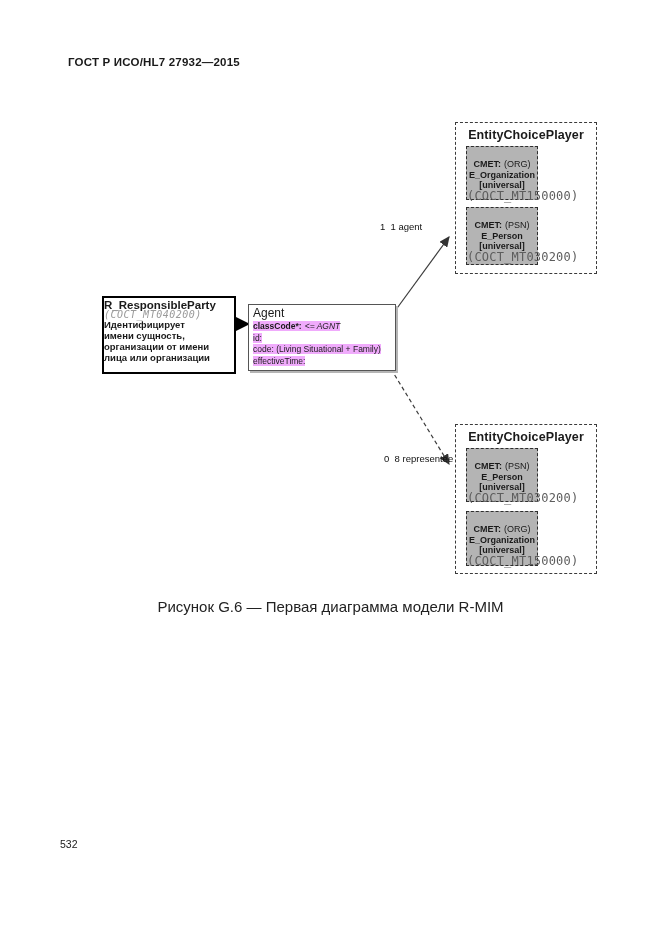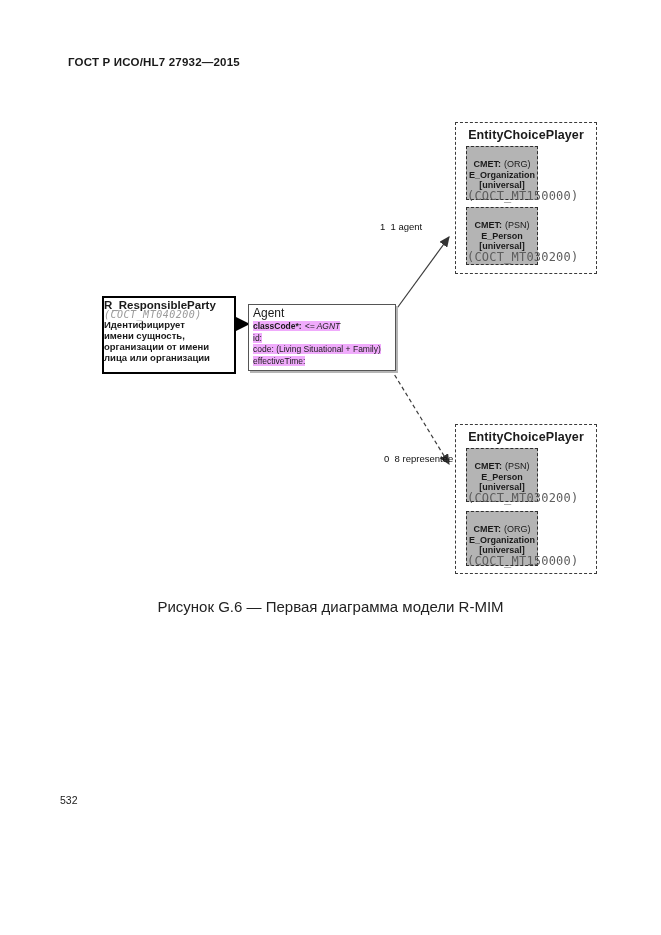--- a/index.html
+++ b/index.html
@@ -2,21 +2,21 @@
 <html><head>
 <meta charset="utf-8">
 <style>
   html,body{margin:0;padding:0;background:#888;}
   .page{
     position:relative;width:661px;height:935px;background:#ffffff;
     font-family:"Liberation Sans","DejaVu Sans",sans-serif;color:#1a1a1a;
     margin:0 auto;overflow:hidden;
   }
   .doc-header{position:absolute;left:68px;top:56px;font-size:11.5px;font-weight:bold;letter-spacing:.2px;}
-  .page-number{position:absolute;left:60px;top:794px;font-size:10.5px;}
+  .page-number{position:absolute;left:60px;top:838px;font-size:10.5px;}
   .figure-caption{position:absolute;left:0;top:598px;width:661px;text-align:center;font-size:15px;color:#222;}
 
   
   .rp-box{position:absolute;left:74px;top:296px;width:130px;height:74px;border:2.5px solid #000;background:#fff;text-align:left;margin-left:28px;}
   .rp-title{font-size:11.5px;font-weight:bold;margin-top:1px;white-space:nowrap;}
   .rp-artifact{font-size:10px;color:#9a9a9a;letter-spacing:.5px;line-height:7px;font-family:"DejaVu Sans Mono",monospace;font-style:italic;}
   .rp-desc{font-size:9.5px;font-weight:bold;line-height:11px;margin-top:1px;}
   .rp-desc span{display:block;}
 
   

